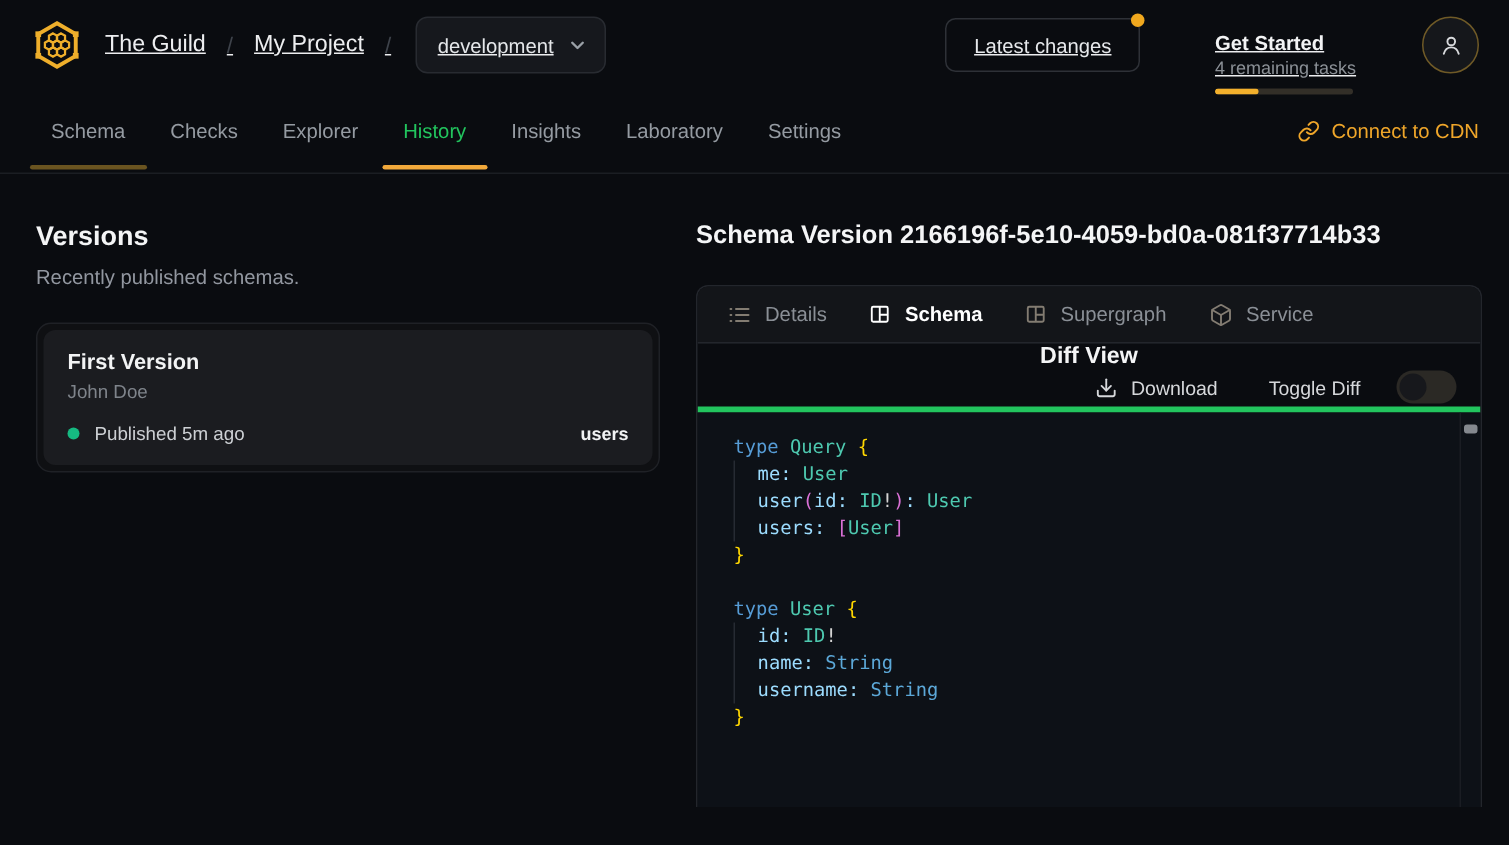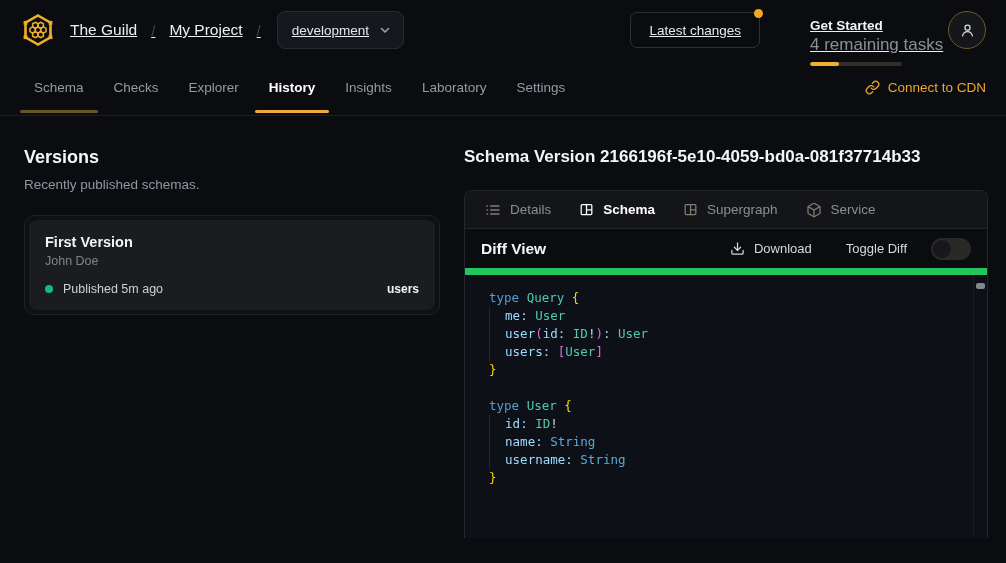--- a/index.html
+++ b/index.html
@@ -28,36 +28,36 @@
     position:relative; height:36px; padding:0 18px; background:transparent;
     border:1px solid #2E3137; border-radius:7px; color:#E6E8EB; font-size:13.5px;
     font-family:inherit; cursor:pointer;
   }
   .latest-btn .notif-dot {
     position:absolute; top:-4px; right:-4px; width:9px; height:9px;
     border-radius:50%; background:#F0A81E;
   }
   .get-started { margin-left:50px; width:92px; cursor:pointer;margin-top:24px; }
   .gs-title { font-size:13.5px; font-weight:700; color:#F2F3F4; }
-  .gs-sub { font-size:17px; color:#8B9096; margin-top:2px; white-space:nowrap; }
+  .gs-sub { font-size:12px; color:#8B9096; margin-top:2px; white-space:nowrap; }
   .gs-bar { margin-top:7px; height:4px; border-radius:2px; background:#332F28; overflow:hidden; }
   .gs-fill { height:100%; border-radius:2px; background:#F3B02C; }
   .avatar {
     margin-left:46px; width:38px; height:38px; border-radius:50%;
     background:#15171B; border:1px solid #6F5A27;
     display:flex; align-items:center; justify-content:center; cursor:pointer;
   }
 
   
   .nav { height:56px; display:flex; align-items:stretch; padding:0 20px; border-bottom:1px solid #1B1E23; }
   .nav-tab {
     position:relative; display:flex; align-items:center; padding:0 14px;
     margin-right:2px; font-size:13.5px; color:#959BA2; cursor:pointer;
   }
-  .nav-tab.lit { color:#ffffff; font-weight:700; }
+  .nav-tab.lit { color:#22c55e; font-weight:400; }
   .nav-underline { position:absolute; left:0; right:0; bottom:2px; height:3px; border-radius:2px; }
   .nav-underline.dim { background:#6A5420; }
   .nav-underline.bright { background:#F2A93B; }
   .cdn-link { margin-left:auto; display:flex; align-items:center; gap:8px; color:#EFA62A; font-size:13.5px; cursor:pointer; }
 
   
   .main { display:flex; padding:30px 18px 0 24px; align-items:flex-start; }
   .col-left { width:416px; flex-shrink:0; }
   .col-right { flex:1; margin-left:24px; min-width:0; }
   .sec-title { font-size:18px; font-weight:700; color:#F4F5F6; line-height:22px; }
@@ -86,21 +86,21 @@
     height:38px; background:#131519; display:flex; align-items:center;
     padding:0 6px; border-bottom:1px solid #23262C; flex-shrink:0;
   }
   .ptab { display:flex; align-items:center; gap:9px; padding:0 14px; height:100%; font-size:13.5px; color:#8A8F96; cursor:pointer; }
   .ptab .ptab-icon { color:#837C72; }
   .ptab.active { color:#FFFFFF; font-weight:600; }
   .ptab.active .ptab-icon { color:#FFFFFF; }
 
   .diff-row {
     height:46px; display:flex; align-items:center; padding:0 16px;
-    border-bottom:7px solid #22c55e; flex-shrink:0;
+    border-bottom:4px solid #22c55e; flex-shrink:0;flex-direction:column;
   }
   .diff-title { font-size:15.5px; font-weight:700; color:#F4F5F6; }
   .diff-actions { margin-left:auto; display:flex; align-items:center; }
   .download-btn { display:flex; align-items:center; gap:9px; color:#D6D8DB; font-size:13px; background:none; border:none; font-family:inherit; cursor:pointer; }
   .toggle-label { margin-left:34px; margin-right:24px; font-size:13px; color:#D6D8DB; }
   .toggle { width:40px; height:22px; border-radius:11px; background:#2B2925; position:relative; cursor:pointer; flex-shrink:0; }
   .toggle-knob { position:absolute; top:2px; left:2px; width:18px; height:18px; border-radius:50%; background:#17181C; }
 
   .code-area { position:relative; flex:1; background:#0D1117; overflow:hidden; }
   .code-pre {

